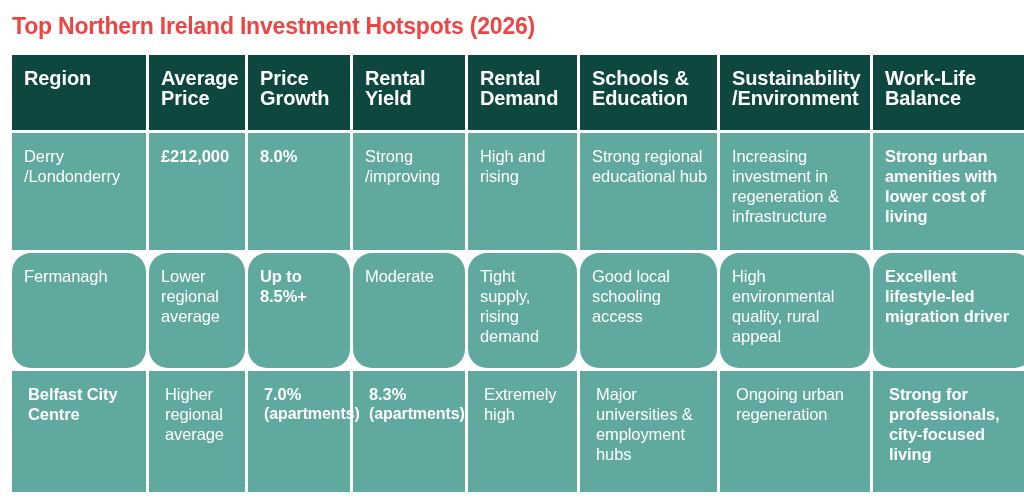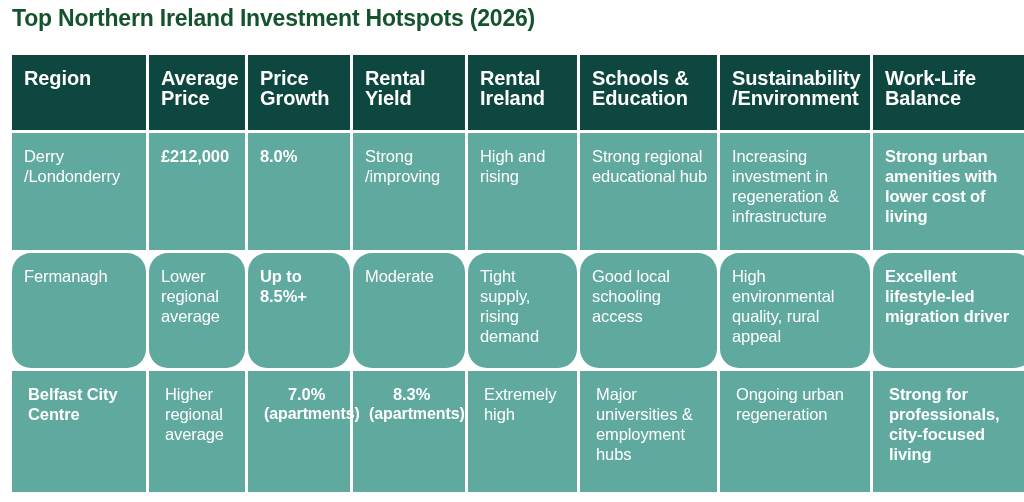--- a/index.html
+++ b/index.html
@@ -17,24 +17,24 @@
   .page {
     position: relative;
     width: 1024px;
     height: 502px;
     box-sizing: border-box;
   }
 
   .page-title {
     position: absolute;
     left: 12px;
-    top: 4px;
+    top: 12px;
     font-size: 23px;
     font-weight: bold;
-    color: #14532d;
+    color: #ef4444;
     letter-spacing: -0.2px;
     line-height: 28px;
     white-space: nowrap;
   }
 
   .table-wrap {
     position: absolute;
     left: 12px;
     top: 55px;
     width: 1000px;
@@ -76,21 +76,21 @@
   tbody tr.row-3 td { height: 96px; padding-left: 16px; }
   tbody td.emph { font-weight: bold; }
 
   .sub-note {
     display: block;
     font-size: 16px;
     font-weight: bold;
     line-height: 19px;
   }
 
-  .cell-line { display: block; margin-left: 24px; }
+  .cell-line { display: block; }
 
   
   col.c0 { width: 134px; }
   col.c1 { width: 96px; }
   col.c2 { width: 102px; }
   col.c3 { width: 112px; }
   col.c4 { width: 109px; }
   col.c5 { width: 137px; }
   col.c6 { width: 150px; }
   col.c7 { width: 160px; }
@@ -113,21 +113,21 @@
           <col class="c5">
           <col class="c6">
           <col class="c7">
       </colgroup>
       <thead>
         <tr>
           <th>Region</th>
           <th>Average Price</th>
           <th>Price Growth</th>
           <th>Rental Yield</th>
-          <th>Rental Ireland</th>
+          <th>Rental Demand</th>
           <th>Schools &amp; Education</th>
           <th>Sustainability /Environment</th>
           <th>Work-Life Balance</th>
         </tr>
       </thead>
       <tbody>
 
         <tr class="row-1">
           <td>Derry /Londonderry</td>
           <td class="emph">£212,000</td>

